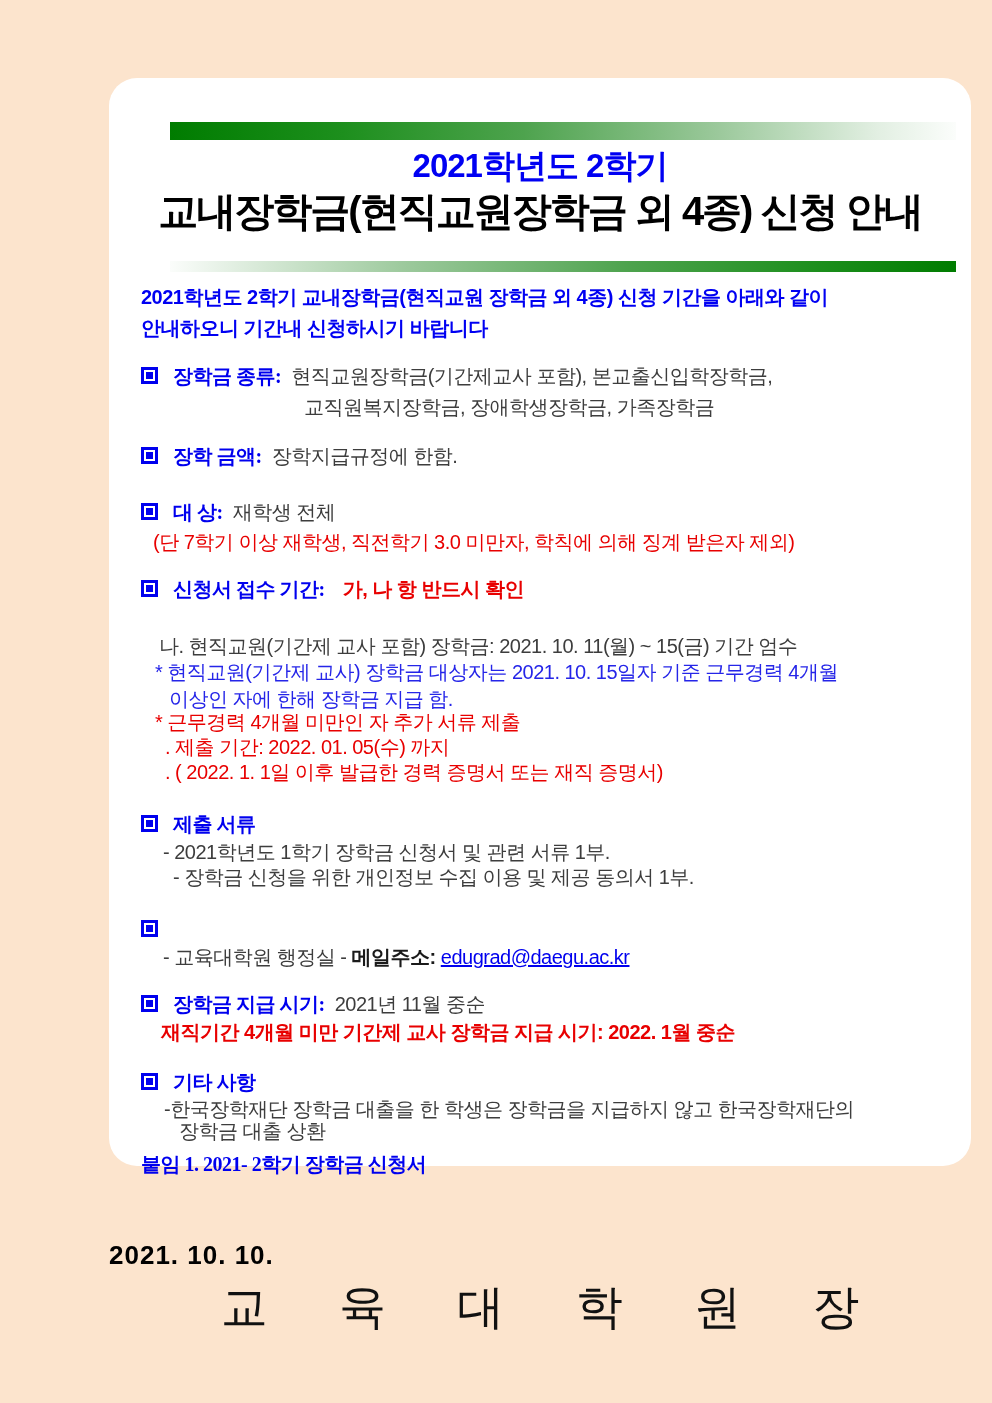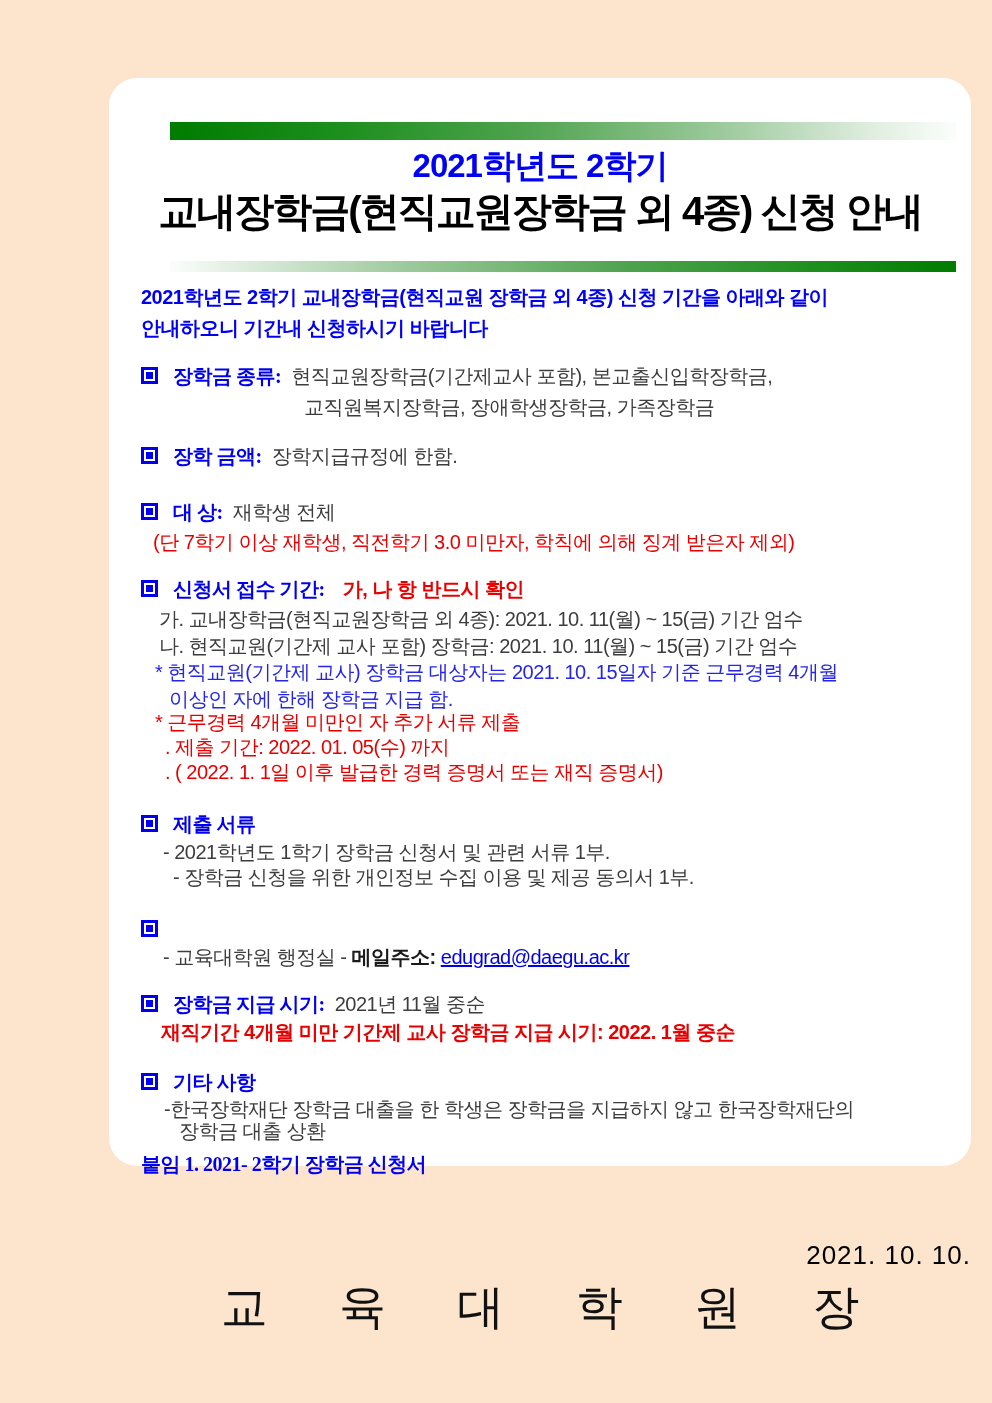--- a/index.html
+++ b/index.html
@@ -50,21 +50,21 @@
     margin-right:15px;vertical-align:-1px;
   }
   .bullet::after{
     content:"";position:absolute;left:2px;top:2px;
     width:7px;height:7px;background:#0000ee;
   }
   .lbl{margin-right:10px;}
   .email{color:#0000ee;text-decoration:underline;cursor:pointer;}
   .date-line{
     position:absolute;left:0;top:1162px;width:862px;
-    text-align:right;font-size:26px;color:#000;font-weight:400;
+    text-align:left;font-size:26px;color:#000;font-weight:700;
     letter-spacing:1px;
   }
   .signature{
     position:absolute;left:0;top:1198px;width:862px;
     text-align:center;font-size:47px;color:#111;font-weight:400;
     letter-spacing:0.62em;text-indent:0.62em;white-space:nowrap;
   }
 </style>
 </head>
 <body>
@@ -89,21 +89,20 @@
   </div>
 
   <div class="line" style="left:32px;top:421px;">
     <span class="bullet"></span><span class="lbl blue-bold">대 상:</span><span>재학생 전체</span>
   </div>
   <div class="line red-thin" style="left:44px;top:451px;">(단 7학기 이상 재학생, 직전학기 3.0 미만자, 학칙에 의해 징계 받은자 제외)</div>
 
   <div class="line" style="left:32px;top:498px;">
     <span class="bullet"></span><span class="lbl blue-bold">신청서 접수 기간:</span><span class="red-bold" style="margin-left:8px;">가, 나 항 반드시 확인</span>
   </div>
-  <div class="line" style="left:50px;top:528px;">가. 교내장학금(현직교원장학금 외 4종): 2021. 10. 11(월) ~ 15(금) 기간 엄수</div>
   <div class="line" style="left:50px;top:555px;">나. 현직교원(기간제 교사 포함) 장학금: 2021. 10. 11(월) ~ 15(금) 기간 엄수</div>
   <div class="line blue-thin" style="left:46px;top:581px;">* 현직교원(기간제 교사) 장학금 대상자는 2021. 10. 15일자 기준 근무경력 4개월</div>
   <div class="line blue-thin" style="left:60px;top:608px;">이상인 자에 한해 장학금 지급 함.</div>
   <div class="line red-thin" style="left:46px;top:631px;">* 근무경력 4개월 미만인 자 추가 서류 제출</div>
   <div class="line red-thin" style="left:56px;top:656px;">. 제출 기간: 2022. 01. 05(수) 까지</div>
   <div class="line red-thin" style="left:56px;top:681px;">. ( 2022. 1. 1일 이후 발급한 경력 증명서 또는 재직 증명서)</div>
 
   <div class="line" style="left:32px;top:733px;">
     <span class="bullet"></span><span class="lbl blue-bold">제출 서류</span>
   </div>

